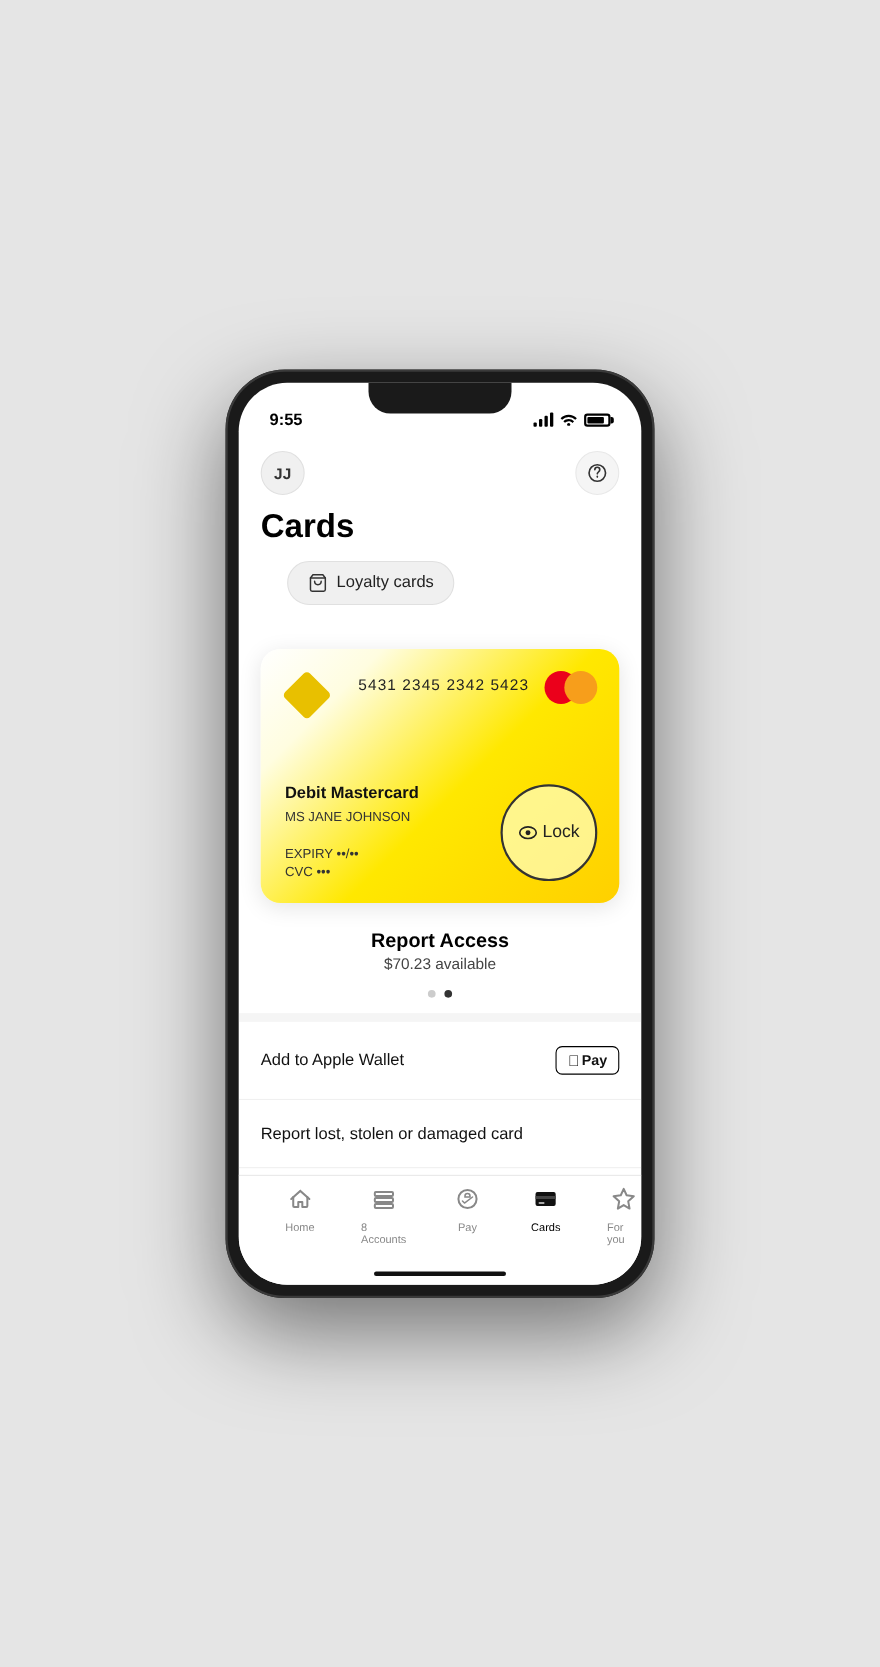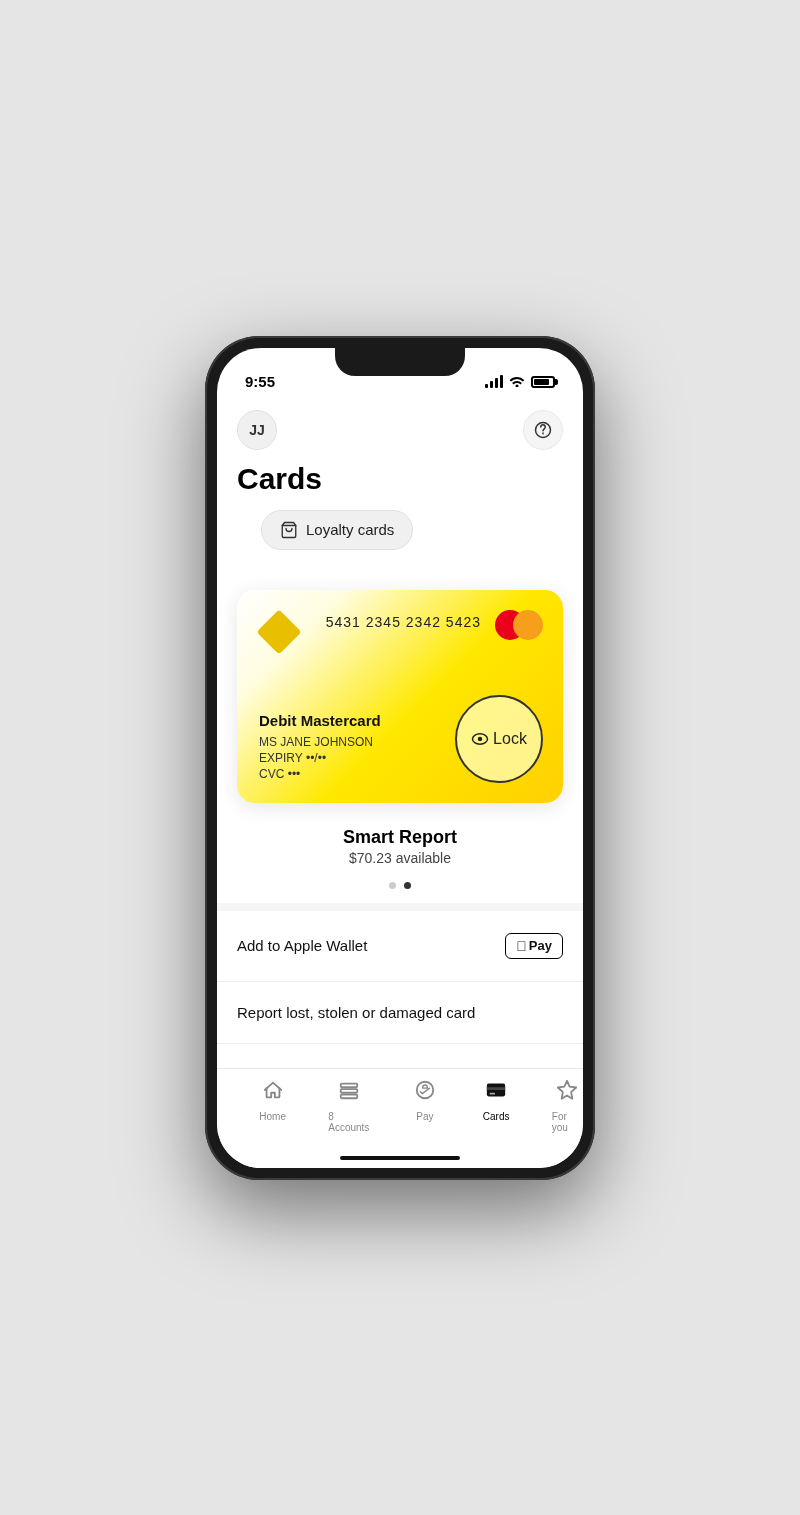--- a/index.html
+++ b/index.html
@@ -192,21 +192,21 @@
     }
     .card-name-type {
       font-size: 15px;
       font-weight: 700;
       color: #111;
       margin-bottom: 6px;
     }
     .card-holder {
       font-size: 12px;
       color: #333;
-      margin-bottom: 2px;
+      margin-bottom: 20px;
     }
     .card-expiry {
       font-size: 12px;
       color: #333;
       margin-bottom: 2px;
     }
     .card-cvc {
       font-size: 12px;
       color: #333;
     }
@@ -420,21 +420,21 @@
                 <ellipse cx="12" cy="9" rx="10" ry="7" stroke="#222" stroke-width="2"></ellipse>
                 <circle cx="12" cy="9" r="3" fill="#222"></circle>
               </svg>
               <span>Lock</span>
             </div>
           </button>
         </div>
       </div>
 
       <div class="account-info">
-        <div class="account-name">Smart Report</div>
+        <div class="account-name">Report Access</div>
         <div class="account-balance">$70.23 available</div>
       </div>
 
       <div class="carousel-dots">
         <div class="dot"></div>
         <div class="dot active"></div>
       </div>
 
       <div style="height:8px; background:#f5f5f5;"></div>
 

